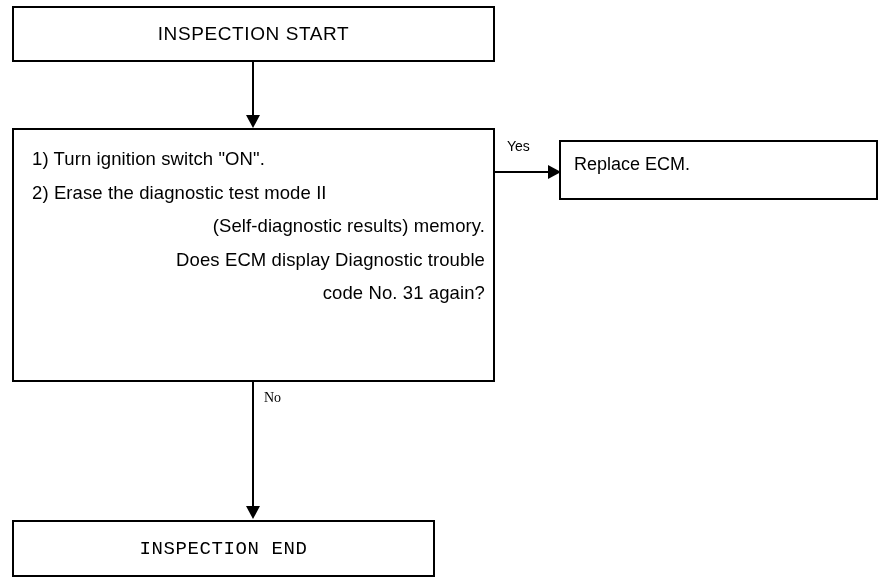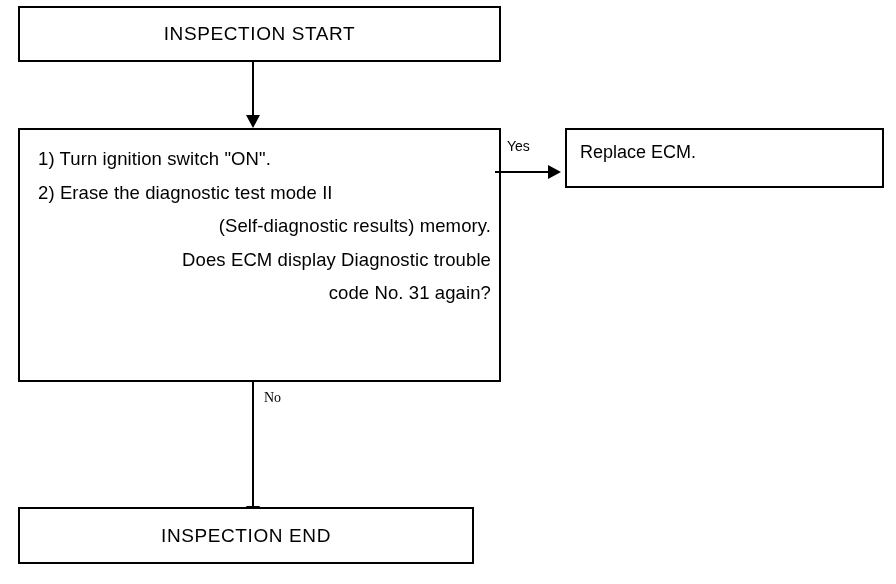--- a/index.html
+++ b/index.html
@@ -17,21 +17,20 @@
     width: 896px;
     height: 584px;
     background: #ffffff;
     overflow: hidden;
   }
   .box {
     position: absolute;
     box-sizing: border-box;
     border: 2px solid #000000;
     background: #ffffff;
-    margin-left: 6px;
   }
   
   .box::after {
     content: "";
     position: absolute;
     left: 0;
     top: 0;
     right: -2px;
     bottom: -2px;
     border-right: 2px solid #000000;
@@ -124,25 +123,25 @@
       <div class="proc-line indent-2">(Self-diagnostic results) memory.</div>
       <div class="proc-line indent-2">Does ECM display Diagnostic trouble</div>
       <div class="proc-line indent-2">code No. 31 again?</div>
     </div>
   </div>
 
   <div class="hline" style="left:495px; top:171px; width:57px;"></div>
   <div class="arrow-right" style="left:548px; top:165px;"></div>
   <span class="branch-label" style="left:507px; top:138px;">Yes</span>
 
-  <div class="box box-action" style="left:559px; top:128px; width:319px; height:60px;">
+  <div class="box box-action" style="left:559px; top:140px; width:319px; height:60px;">
     <span class="action-label">Replace ECM.</span>
   </div>
 
   <div class="vline" style="left:252px; top:382px; height:126px;"></div>
   <div class="arrow-down" style="left:246px; top:506px;"></div>
   <span class="branch-label" style="left:264px; top:390px;font-family:Liberation Serif, serif;">No</span>
 
-  <div class="box box-terminal" style="left:12px; top:507px; width:456px; height:57px;">
+  <div class="box box-terminal" style="left:12px; top:520px; width:423px; height:57px;font-family:Liberation Mono, monospace;">
     <span class="terminal-label">INSPECTION END</span>
   </div>
 
 </div>
 
 </body></html>

